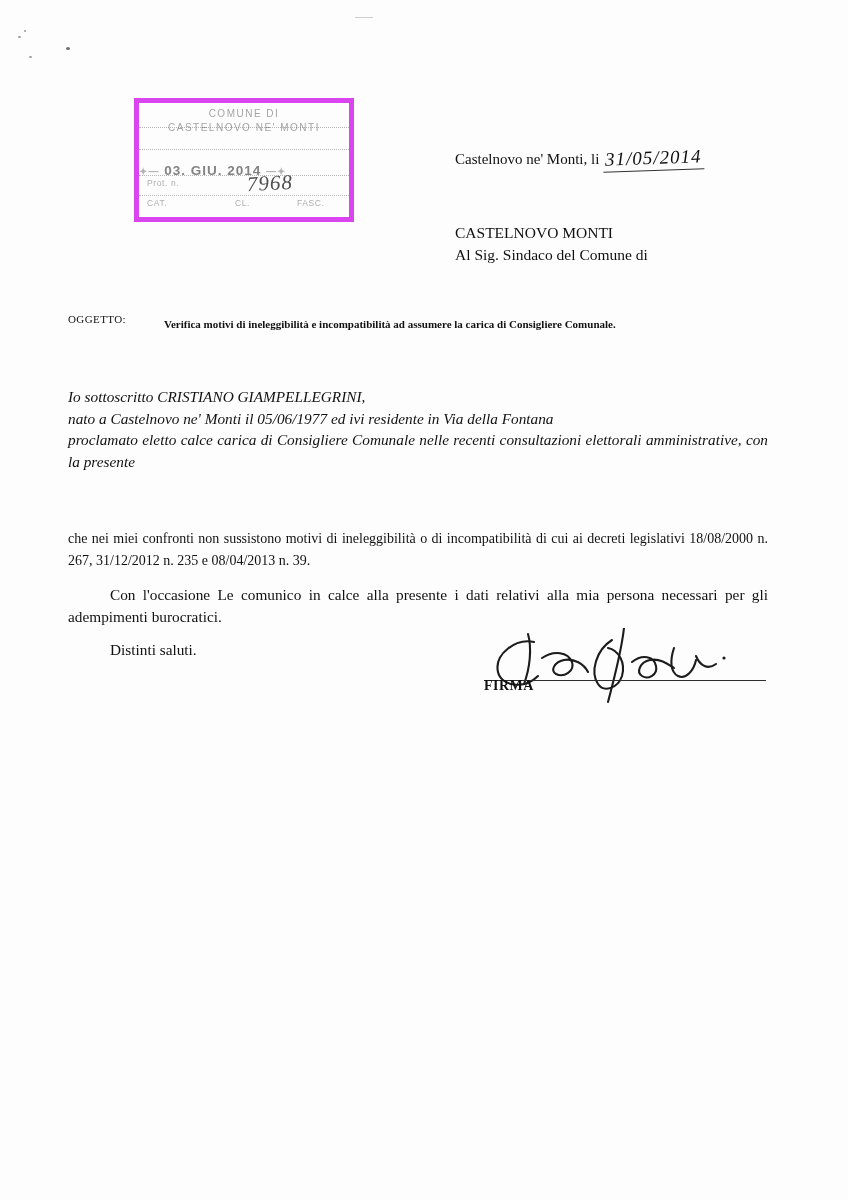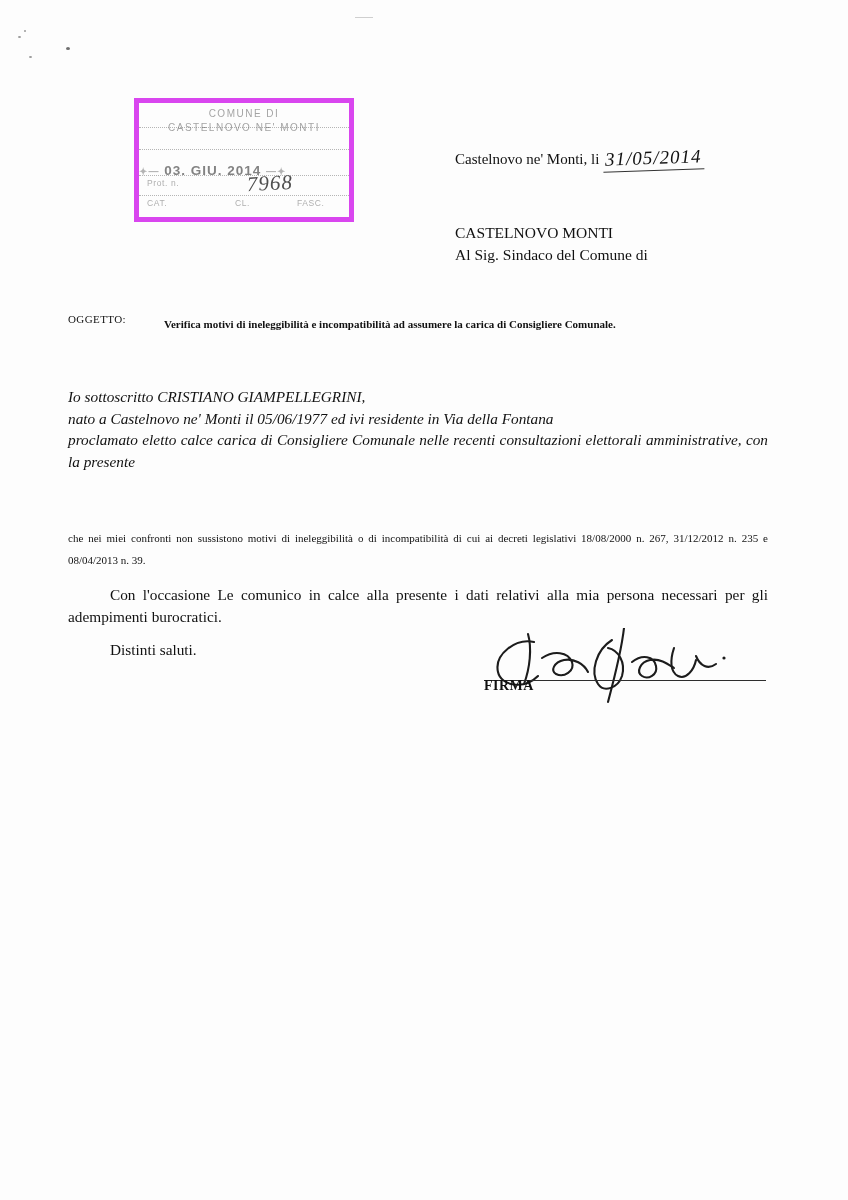--- a/index.html
+++ b/index.html
@@ -163,21 +163,21 @@
     font-size: 16px;
     font-weight: bold;
     letter-spacing: 4px;
   }
 
   .para2 {
     position: absolute;
     left: 68px;
     top: 528px;
     width: 700px;
-    font-size: 11px;
+    font-size: 14px;
     line-height: 21.5px;
     text-align: justify;
   }
   .para3 {
     position: absolute;
     left: 68px;
     top: 584px;
     width: 700px;
     font-size: 15.3px;
     line-height: 21.5px;

